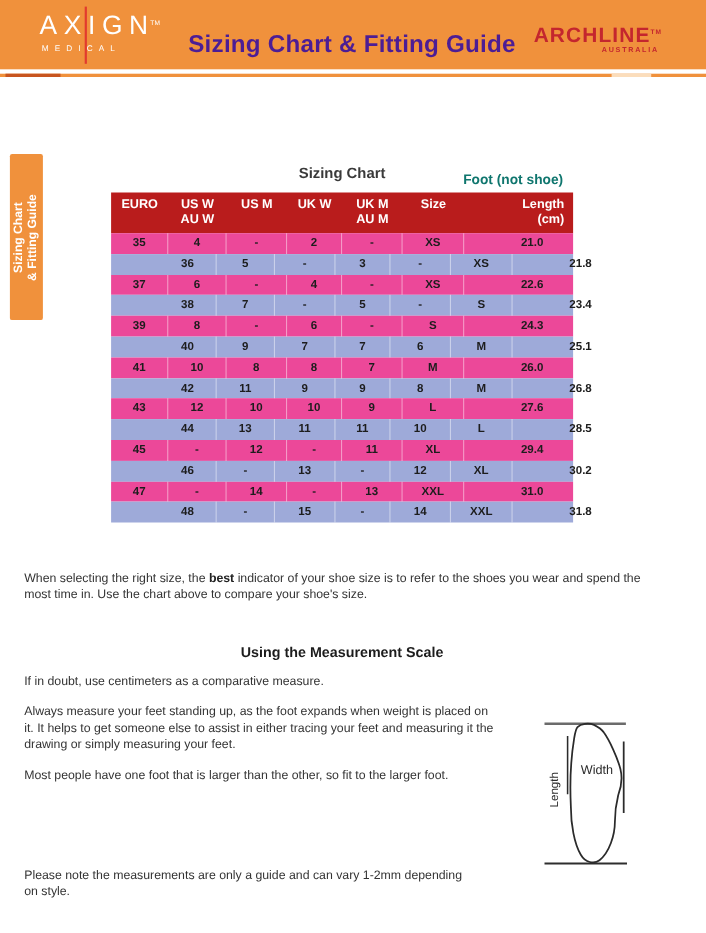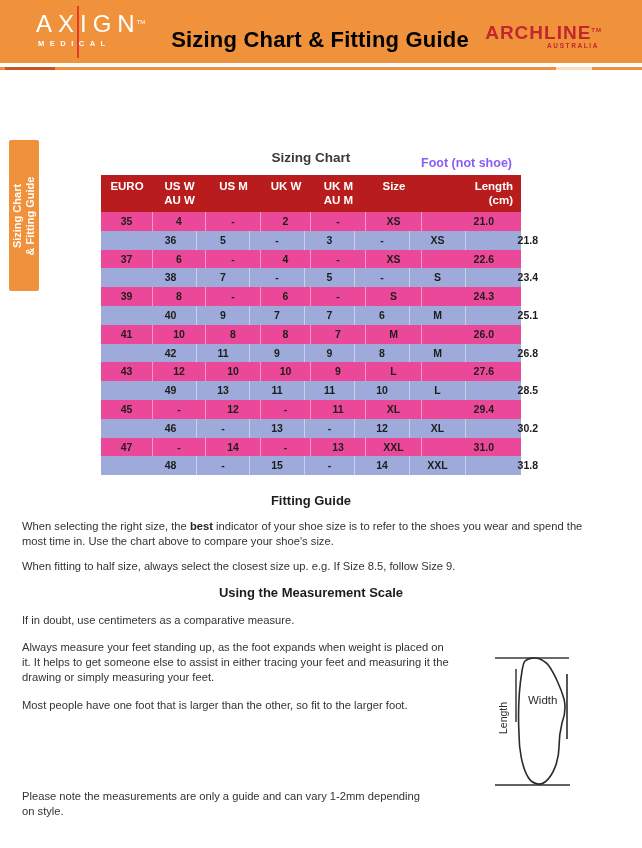--- a/index.html
+++ b/index.html
@@ -13,28 +13,28 @@
   .header {
     position:absolute; top:0; left:0; width:642px; height:63px;
     background:#F0913C;
   }
   .brand { position:absolute; left:36px; top:11px; color:#fff; }
   .brand-name {
     font-size:24px; font-weight:400; letter-spacing:6px; color:#fff; line-height:26px;
   }
   .brand-tm { font-size:6px; vertical-align:top; letter-spacing:0; position:relative; top:-2px; left:-4px;}
   .brand-sub {
-    font-size:7.5px; font-weight:700; letter-spacing:5.5px; color:#fff; margin-top:2px; padding-left:2px;
+    font-size:7.5px; font-weight:400; letter-spacing:5.5px; color:#fff; margin-top:2px; padding-left:2px;
   }
   .brand-line {
     position:absolute; left:77px; top:6px; width:2px; height:52px; background:#E23B2E;
   }
   .page-title {
     position:absolute; left:160px; top:27px; width:320px; text-align:center;
-    color:#000000; font-size:22px; font-weight:700; letter-spacing:0.2px;
+    color:#4c1d95; font-size:22px; font-weight:700; letter-spacing:0.2px;
   }
   .partner { position:absolute; right:40px; top:23px; text-align:right; color:#C4262E; }
   .partner-name { font-size:19px; font-weight:700; letter-spacing:1px; line-height:19px; }
   .partner-tm { font-size:6px; vertical-align:top; position:relative; top:-2px; }
   .partner-sub { font-size:6.5px; font-weight:700; letter-spacing:1.6px; margin-top:0; padding-right:3px; }
 
   
   .divider { position:absolute; top:67px; left:0; width:642px; height:3px; background:#F0913C; }
   .divider-dark-left { position:absolute; left:5px; top:0; width:50px; height:3px; background:#C8551F; }
   .divider-light-right { position:absolute; left:556px; top:0; width:36px; height:3px; background:#FBDDBB; }
@@ -51,21 +51,21 @@
     color:#fff; font-weight:700; font-size:11px; line-height:13px;
   }
 
   
   .chart-title {
     position:absolute; left:101px; top:150px; width:420px; text-align:center;
     font-size:13.5px; font-weight:700; color:#3a3a3a;
   }
   .foot-label {
     position:absolute; left:392px; top:156px; width:120px; text-align:right;
-    font-size:12.5px; font-weight:700; color:#8b5cf6;
+    font-size:12.5px; font-weight:700; color:#0f766e;
   }
   .sizing-table { position:absolute; left:101px; top:175px; width:420px; }
   .thead {
     display:grid; grid-template-columns:52px 53px 55px 50px 55px 56px 99px;
     background:#b91c1c; height:37px;
   }
   .th {
     color:#fff; font-weight:700; font-size:11.5px; line-height:14px;
     text-align:center; padding-top:4px;
   }
@@ -245,21 +245,21 @@
         <div class="tr row-a">
           <div class="td col0">43</div>
           <div class="td col1">12</div>
           <div class="td col2">10</div>
           <div class="td col3">10</div>
           <div class="td col4">9</div>
           <div class="td col5">L</div>
           <div class="td col6">27.6</div>
         </div>
         <div class="tr row-b">
-          <div class="td col0">49</div>
+          <div class="td col0">44</div>
           <div class="td col1">13</div>
           <div class="td col2">11</div>
           <div class="td col3">11</div>
           <div class="td col4">10</div>
           <div class="td col5">L</div>
           <div class="td col6">28.5</div>
         </div>
         <div class="tr row-a">
           <div class="td col0">45</div>
           <div class="td col1">-</div>
@@ -292,23 +292,21 @@
           <div class="td col1">-</div>
           <div class="td col2">15</div>
           <div class="td col3">-</div>
           <div class="td col4">14</div>
           <div class="td col5">XXL</div>
           <div class="td col6">31.8</div>
         </div>
       </div>
   </div>
 
-  <div class="h-center fitting-title">Fitting Guide</div>
   <div class="para p1"><span>When selecting the right size, the </span><span class="bold">best</span><span> indicator of your shoe size is to refer to the shoes you wear and spend the most time in. Use the chart above to compare your shoe's size.</span></div>
-  <div class="para p2">When fitting to half size, always select the closest size up. e.g. If Size 8.5, follow Size 9.</div>
 
   <div class="h-center measure-title">Using the Measurement Scale</div>
   <div class="para m1">If in doubt, use centimeters as a comparative measure.</div>
   <div class="para m2">Always measure your feet standing up, as the foot expands when weight is placed on it. It helps to get someone else to assist in either tracing your feet and measuring it the drawing or simply measuring your feet.</div>
   <div class="para m3">Most people have one foot that is larger than the other, so fit to the larger foot.</div>
   <div class="para m5">Please note the measurements are only a guide and can vary 1-2mm depending on style.</div>
 
   <svg class="foot-diagram" viewBox="0 0 124 152" xmlns="http://www.w3.org/2000/svg">
     <line x1="3" y1="10" x2="77" y2="10" stroke="#6b6b6b" stroke-width="2.2"></line>
     <line x1="3" y1="137" x2="78" y2="137" stroke="#2e2e2e" stroke-width="1.6"></line>

